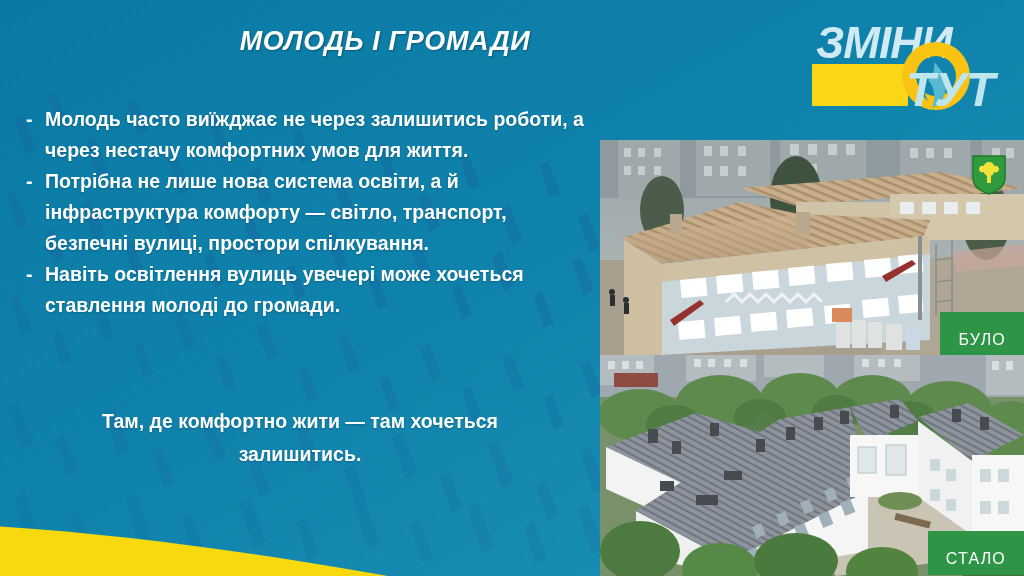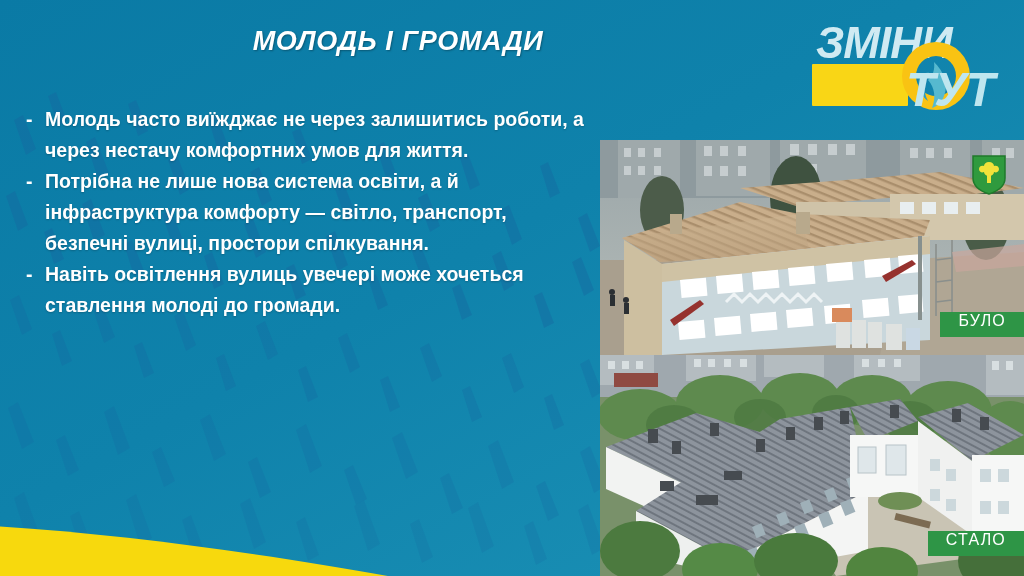--- a/index.html
+++ b/index.html
@@ -47,21 +47,20 @@
     left: 0;
     top: 26px;
     width: 770px;
     text-align: center;
     color: #ffffff;
     font-size: 27px;
     font-weight: bold;
     font-style: italic;
     letter-spacing: 0.6px;
     text-shadow: 1px 1px 2px rgba(0,0,0,0.30);
-    margin-left: 13px;
   }
 
   
   .logo {
     position: absolute;
     right: 14px;
     top: 14px;
     width: 200px;
     height: 104px;
   }
@@ -119,21 +118,21 @@
   .photo-bottom { top: 355px; height: 221px; }
   .photo svg { display: block; width: 100%; height: 100%; }
 
   
   .badge {
     position: absolute;
     background: #2e9546;
     color: #ffffff;
     font-size: 16px;
     letter-spacing: 1.2px;
-    padding: 1px 18px 8px 18px;
+    padding: 20px 18px 8px 18px;
     line-height: 1;
   }
   .badge-bulo  { right: 0px; top: 312px; }
   .badge-stalo { right: 0px; top: 531px; margin-left: 39px; }
 
   
   .emblem {
     position: absolute;
     right: 18px;
     top: 155px;
@@ -267,20 +266,21 @@
     <div class="bullet">
       <span class="bullet-dash">-</span>
       <span class="bullet-text">Потрібна не лише нова система освіти, а й інфраструктура комфорту — світло, транспорт, безпечні вулиці, простори спілкування.</span>
     </div>
     <div class="bullet">
       <span class="bullet-dash">-</span>
       <span class="bullet-text">Навіть освітлення вулиць увечері може хочеться ставлення молоді до громади.</span>
     </div>
   </div>
 
+  <div class="conclusion">Там, де комфортно жити — там хочеться залишитись.</div>
 
   <div class="yellow-band">
     <svg viewBox="0 0 640 80" preserveAspectRatio="none" xmlns="http://www.w3.org/2000/svg">
       <path d="M0,26 C140,34 300,58 420,80 L0,80 Z" fill="#f7d90d"></path>
     </svg>
   </div>
 
   <div class="photo photo-top">
     <svg viewBox="0 0 424 215" preserveAspectRatio="none" xmlns="http://www.w3.org/2000/svg">
       <defs>

